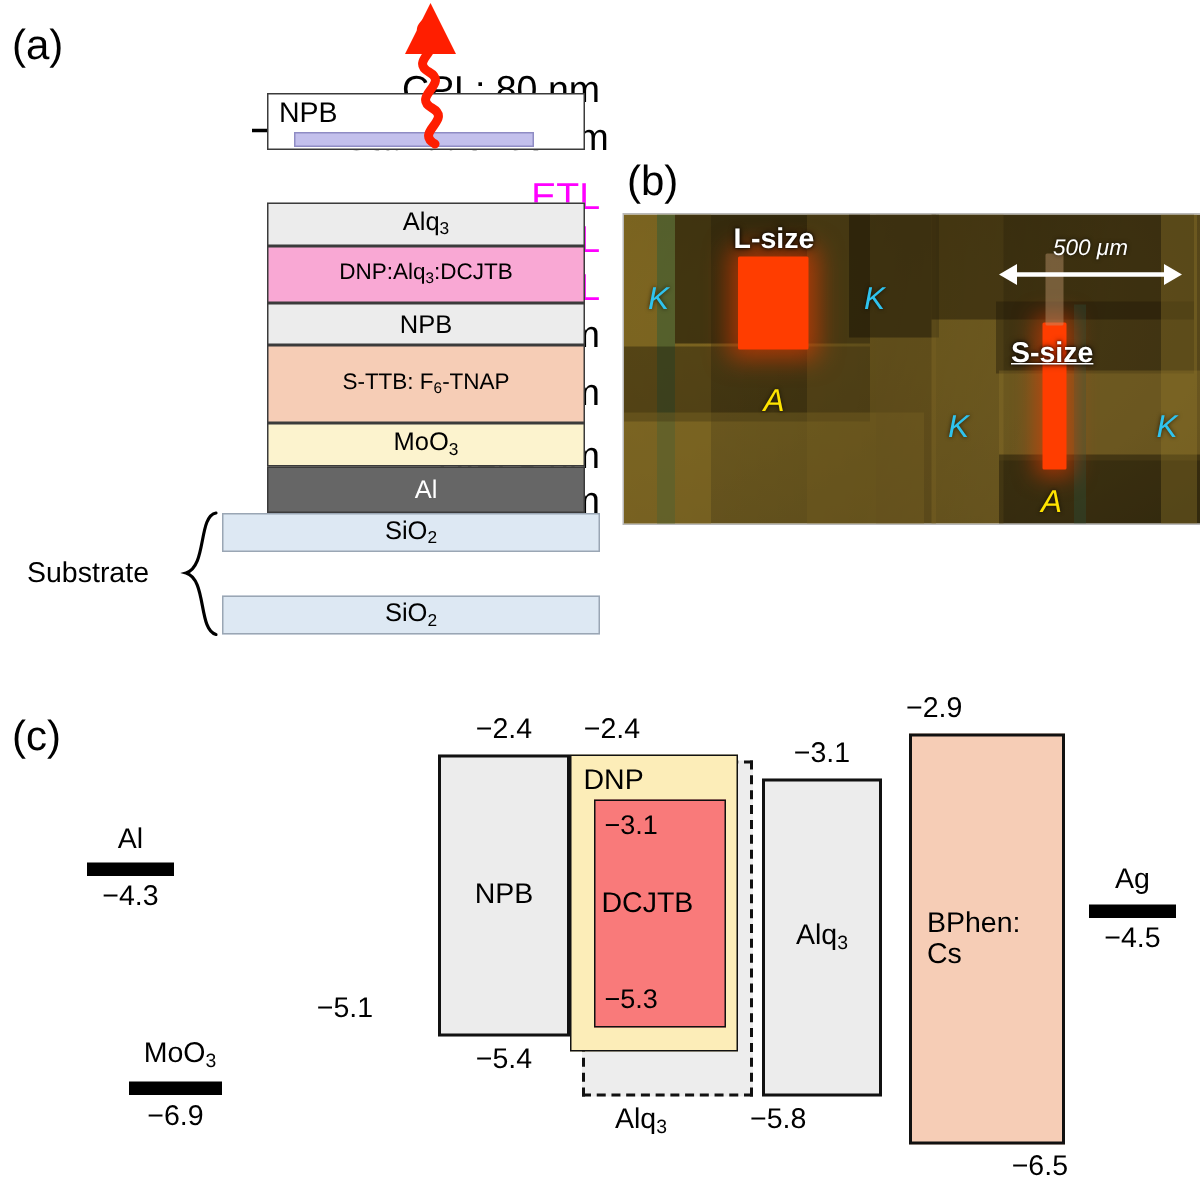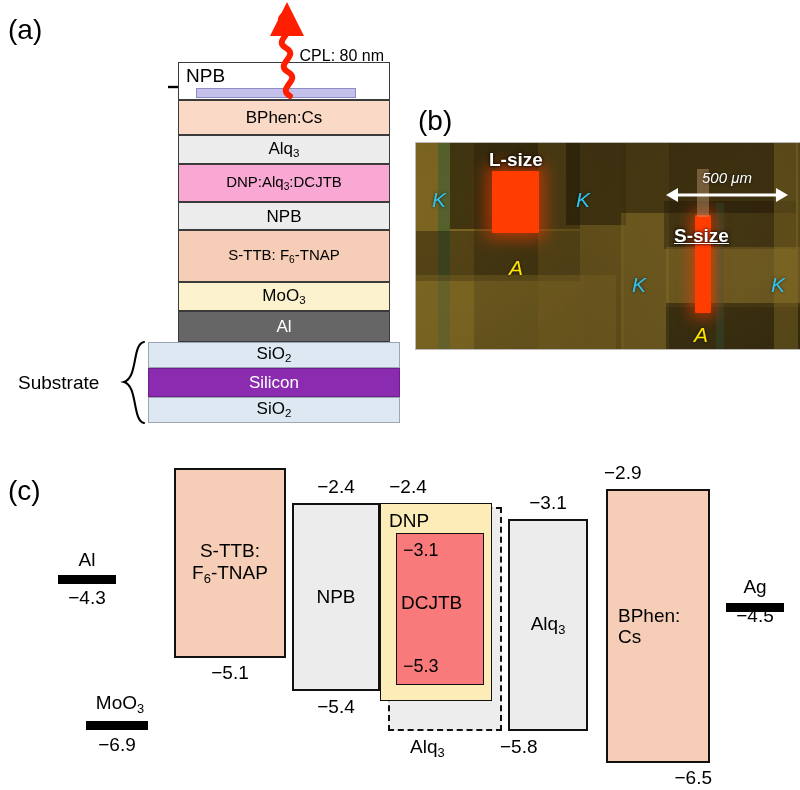--- a/index.html
+++ b/index.html
@@ -9,22 +9,22 @@
     color:#000;
   }
   .abs{position:absolute;}
 
   
   .panel-letter{font-size:28px;letter-spacing:0px;}
 
   
   #panel-a{position:absolute;left:0;top:0;width:400px;height:455px;}
   .stack-label{
-    position:absolute;right:16px;text-align:right;white-space:nowrap;
-    font-size:16px;line-height:1;
+    position:absolute;right:0;text-align:right;white-space:nowrap;
+    font-size:25px;line-height:1;
   }
   .stack-label.magenta{color:#FF00FF;}
   .layer{
     position:absolute;box-sizing:border-box;border:1.6px solid #3b3b3b;
     display:flex;align-items:center;justify-content:center;
     font-size:17px;line-height:1;white-space:nowrap;
   }
   .layer.small{font-size:15px;}
   .layer.white-text{color:#fff;}
   .cathode-bar{
@@ -38,21 +38,21 @@
   #panel-b{position:absolute;left:415px;top:142px;width:448px;height:208px;
            box-sizing:border-box;border:1px solid #b9b9b9;overflow:hidden;padding-left:12px;}
   .micro-bg{position:absolute;inset:0;}
   .emit{position:absolute;border-radius:1px;}
   .blabel{position:absolute;font-weight:bold;color:#fff;font-size:19px;
           text-shadow:0 0 4px rgba(0,0,0,.85),0 0 2px rgba(0,0,0,.9);}
   .klabel{position:absolute;color:#2FC3EE;font-style:italic;font-size:21px;
           text-shadow:0 0 3px rgba(0,0,0,.7);}
   .alabel{position:absolute;color:#FFE400;font-style:italic;font-size:21px;
           text-shadow:0 0 3px rgba(0,0,0,.7);}
-  .scalewrap{position:absolute;margin-top:12px;}
+  .scalewrap{position:absolute;}
   .scaletxt{color:#fff;font-style:italic;font-size:15px;text-align:center;
             text-shadow:0 0 3px rgba(0,0,0,.8);white-space:nowrap;}
 
   
   #panel-c{position:absolute;left:0;top:455px;width:800px;height:335px;}
   .ebox{
     position:absolute;box-sizing:border-box;border:2px solid #111;
     display:flex;align-items:center;justify-content:center;
     font-size:19px;line-height:1.12;text-align:center;
   }
@@ -84,23 +84,20 @@
 
   <svg class="abs" style="left:168px;top:76px;" width="34" height="22">
     <line x1="0" y1="11" x2="24" y2="11" stroke="#000" stroke-width="2.4"></line>
     <polygon points="24,4 34,11 24,18" fill="#000"></polygon>
   </svg>
 
   <div class="layer" style="left:178px;top:62px;width:212px;height:38px;background:#ffffff;"></div>
   <div class="npb-text" style="left:186px;top:66px;">NPB</div>
   <div class="cathode-bar" style="left:196px;top:88px;width:160px;height:10px;"></div>
 
-  <div class="layer" style="left:178px;top:100px;width:212px;height:35px;background:#FAD9C6;">
-    <span>BPhen:Cs</span>
-  </div>
 
   <div class="layer" style="left:178px;top:135px;width:212px;height:29px;background:#ECECEC;">
     <span>Alq<span class="sub">3</span></span>
   </div>
 
   <div class="layer small" style="left:178px;top:164px;width:212px;height:38px;background:#f9a8d4;">
     <span>DNP:Alq<span class="sub">3</span>:DCJTB</span>
   </div>
 
   <div class="layer" style="left:178px;top:202px;width:212px;height:28px;background:#ECECEC;">
@@ -114,23 +111,20 @@
   <div class="layer" style="left:178px;top:282px;width:212px;height:29px;background:#FCF3CE;">
     <span>MoO<span class="sub">3</span></span>
   </div>
 
   <div class="layer white-text" style="left:178px;top:311px;width:212px;height:31px;background:#666666;">
     <span>Al</span>
   </div>
 
   <div class="layer" style="left:148px;top:342px;width:252px;height:26px;background:#DDE8F3;border-color:#9aa6b4;">
     <span>SiO<span class="sub">2</span></span>
-  </div>
-  <div class="layer white-text" style="left:148px;top:368px;width:252px;height:29px;background:#8A2BB0;border-color:#6d1f8b;">
-    <span>Silicon</span>
   </div>
   <div class="layer" style="left:148px;top:397px;width:252px;height:26px;background:#DDE8F3;border-color:#9aa6b4;">
     <span>SiO<span class="sub">2</span></span>
   </div>
 
   <div class="abs" style="left:18px;top:372px;font-size:19px;">Substrate</div>
   <svg class="abs" style="left:118px;top:340px;" width="30" height="86">
     <path d="M26 2 C14 4 20 38 6 42 C20 46 14 80 26 83" fill="none" stroke="#000" stroke-width="2.1" stroke-linecap="round"></path>
   </svg>
 
@@ -198,23 +192,20 @@
   <div class="abs panel-letter" style="left:8px;top:20px;">(c)</div>
 
   <div class="etxt c" style="left:52px;top:95px;width:70px;text-align:center;">Al</div>
   <div class="elevel" style="left:58px;top:120px;width:58px;height:9px;"></div>
   <div class="etxt c" style="left:48px;top:133px;width:78px;text-align:center;">−4.3</div>
 
   <div class="etxt c" style="left:72px;top:238px;width:96px;text-align:center;">MoO<span class="sub">3</span></div>
   <div class="elevel" style="left:86px;top:266px;width:62px;height:9px;"></div>
   <div class="etxt c" style="left:74px;top:280px;width:86px;text-align:center;">−6.9</div>
 
-  <div class="ebox" style="left:174px;top:13px;width:112px;height:190px;background:#F6CDB6;">
-    <span>S-TTB:<br>F<span class="sub">6</span>-TNAP</span>
-  </div>
   <div class="etxt c" style="left:180px;top:208px;width:100px;text-align:center;">−5.1</div>
 
   <div class="etxt c" style="left:288px;top:22px;width:96px;text-align:center;">−2.4</div>
   <div class="ebox" style="left:292px;top:48px;width:88px;height:188px;background:#ECECEC;">
     <span>NPB</span>
   </div>
   <div class="etxt c" style="left:286px;top:242px;width:100px;text-align:center;">−5.4</div>
 
   <div class="ebox dashed" style="left:388px;top:52px;width:114px;height:224px;background:#EDEDED;"></div>
   <div class="etxt" style="left:410px;top:282px;">Alq<span class="sub">3</span></div>
@@ -239,14 +230,14 @@
 
   <div class="etxt c" style="left:604px;top:8px;width:108px;text-align:left;">−2.9</div>
   <div class="ebox" style="left:606px;top:34px;width:104px;height:274px;background:#F6CDB6;display:flex;
                            align-items:center;justify-content:flex-start;padding-left:10px;text-align:left;">
     <span>BPhen:<br>Cs</span>
   </div>
   <div class="etxt c" style="left:604px;top:313px;width:108px;text-align:right;">−6.5</div>
 
   <div class="etxt c" style="left:722px;top:122px;width:66px;text-align:center;">Ag</div>
   <div class="elevel" style="left:726px;top:148px;width:58px;height:9px;"></div>
-  <div class="etxt c" style="left:716px;top:151px;width:78px;text-align:center;">−4.5</div>
+  <div class="etxt c" style="left:716px;top:161px;width:78px;text-align:center;">−4.5</div>
 </div>
 
 </body></html>

